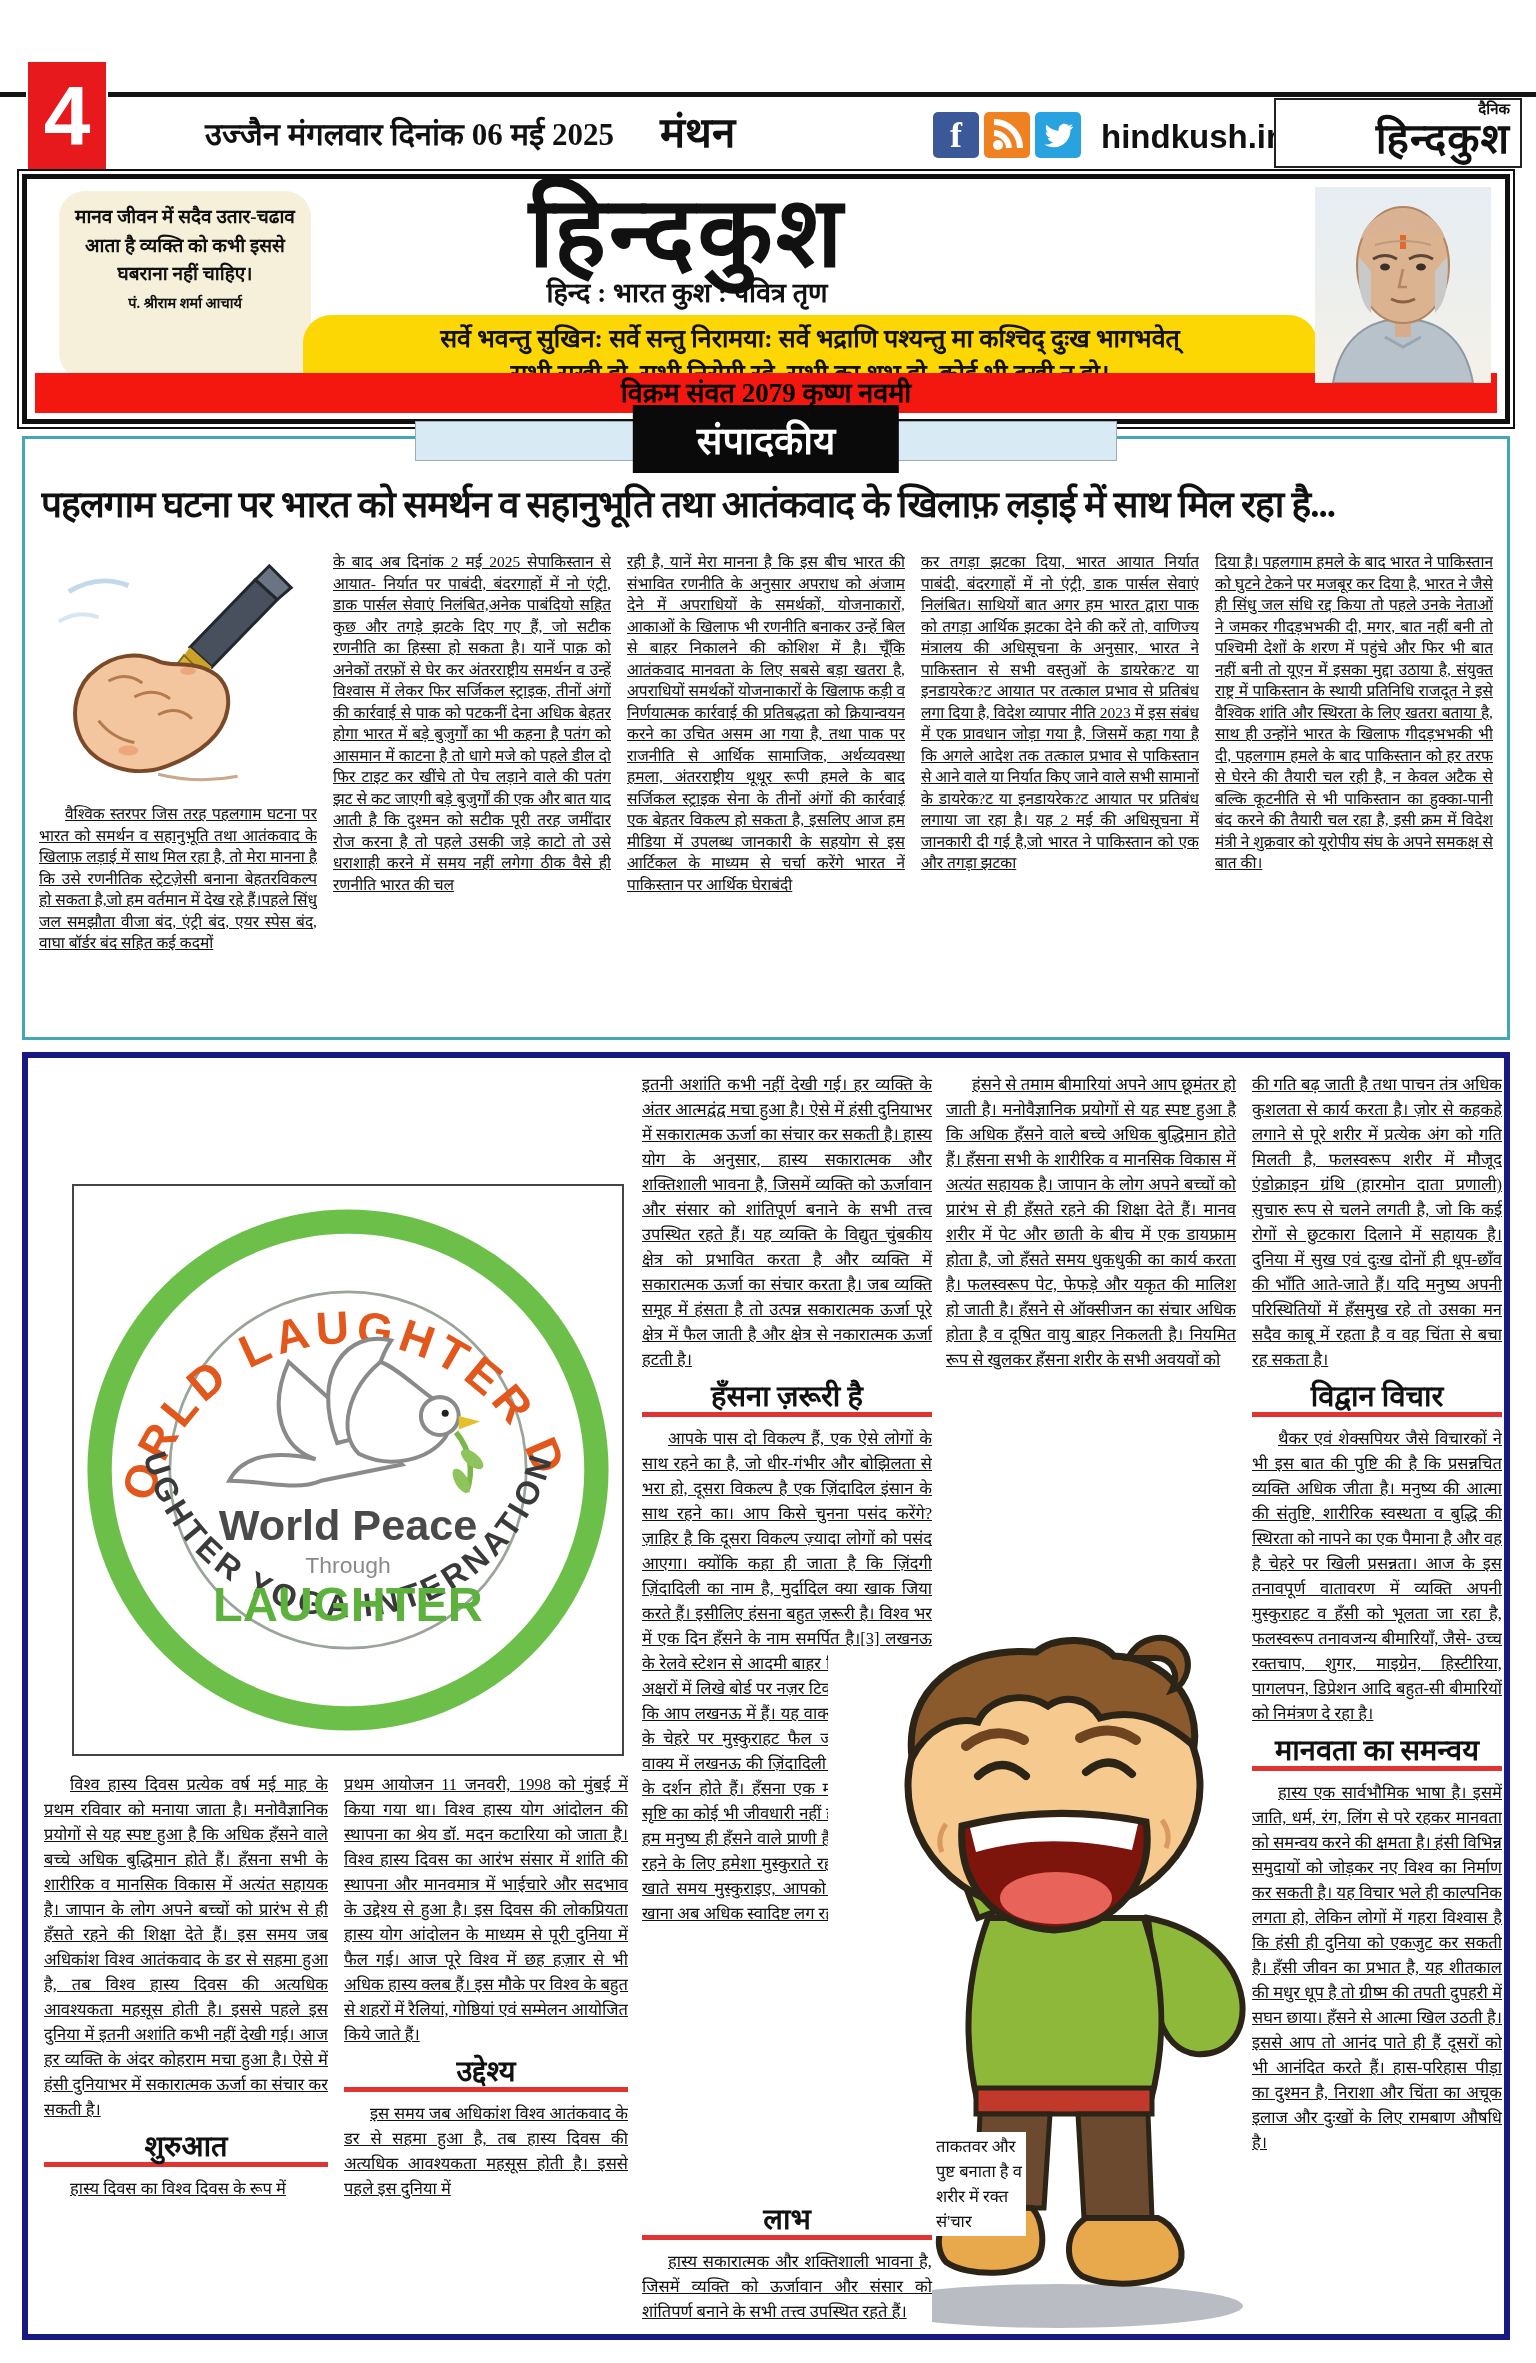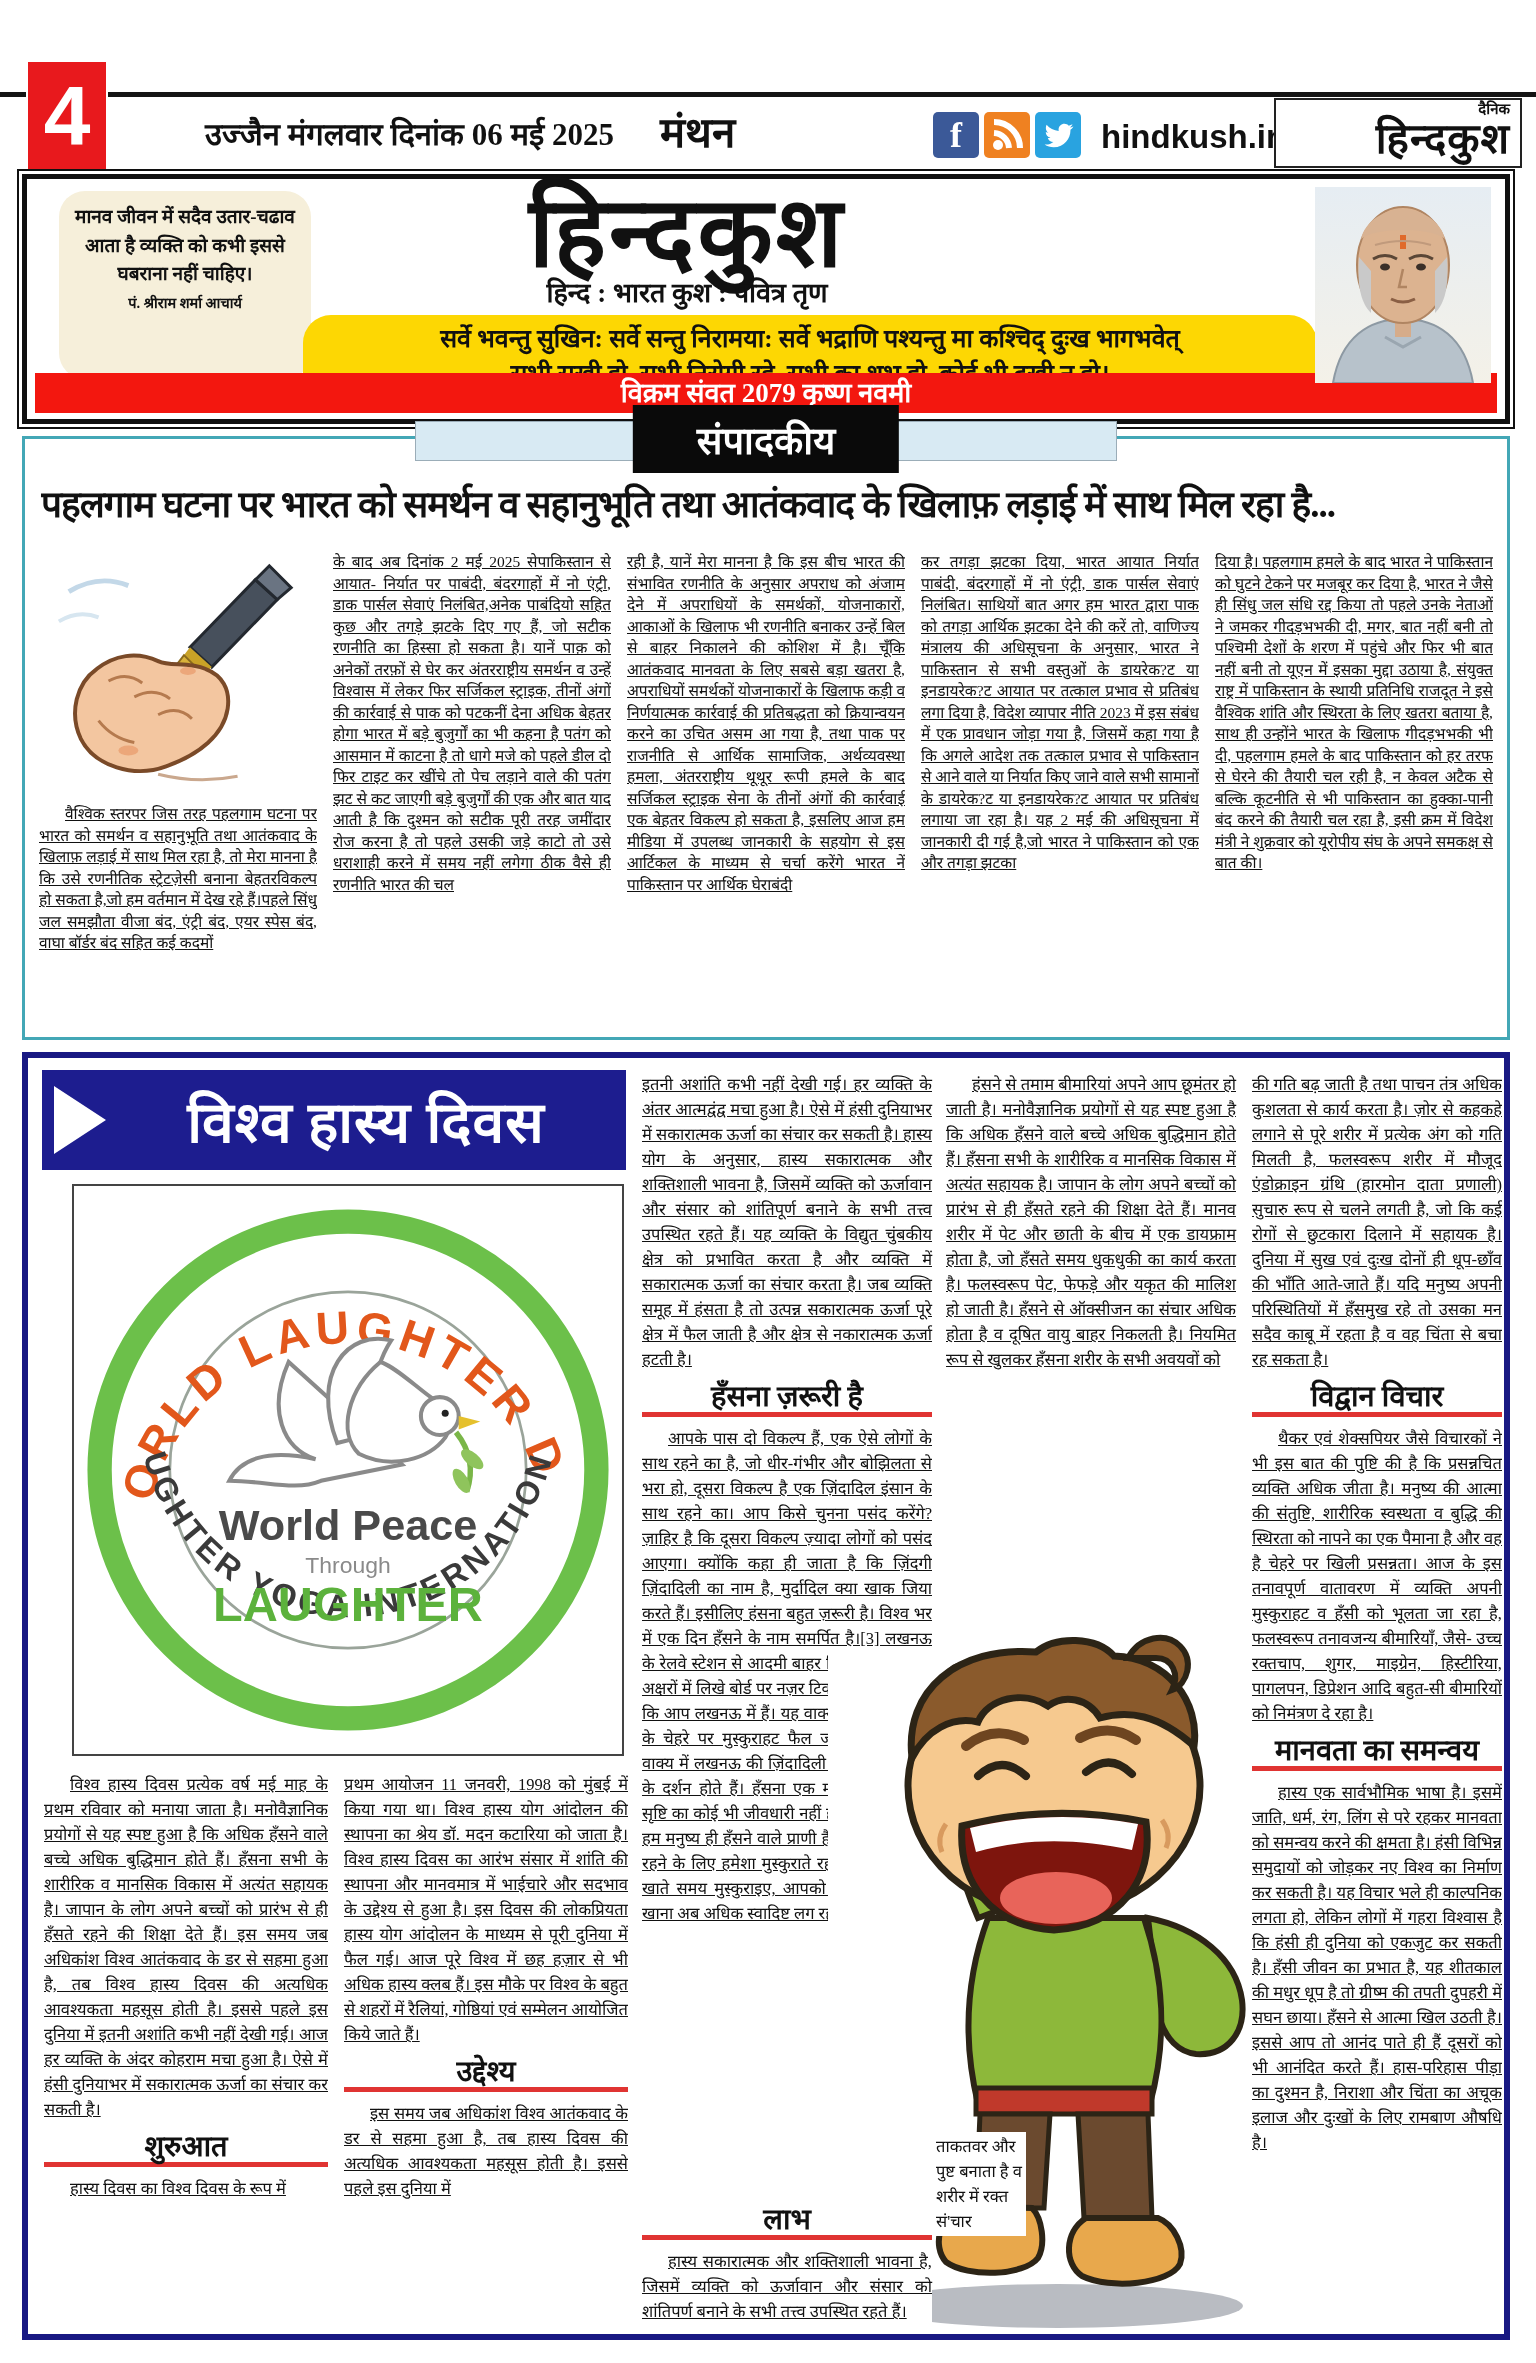--- a/index.html
+++ b/index.html
@@ -31,21 +31,21 @@
              font-weight:bold;font-size:19px;line-height:1.5;}
   .quote-author{font-size:14.5px;margin-top:4px;font-weight:bold;}
   .m-brand{position:absolute;left:320px;top:-18px;width:680px;text-align:center;font-size:98px;
            font-weight:bold;letter-spacing:3px;}
   .m-tagline{position:absolute;left:320px;top:94px;width:680px;text-align:center;font-size:27px;font-weight:bold;}
   .shloka{position:absolute;left:252px;top:136px;width:1014px;height:86px;background:#fdd703;
           border-radius:28px;text-align:center;font-weight:bold;font-size:25px;line-height:1.4;
           padding-top:6px;box-sizing:border-box;margin-left:24px;}
   .portrait{position:absolute;right:14px;top:8px;width:176px;height:196px;z-index:2;}
   .calendar-bar{position:absolute;left:8px;right:8px;bottom:6px;height:40px;background:#f3170f;
-                color:#ffffff;text-align:center;font-size:27px;font-weight:bold;line-height:40px;}
+                color:#000000;text-align:center;font-size:27px;font-weight:bold;line-height:40px;}
   
   .editorial{position:absolute;left:22px;top:436px;width:1488px;height:604px;border:3px solid #43a7b6;
              background:#fff;box-sizing:border-box;padding-left:32px;}
   .ed-rail{position:absolute;top:-18px;left:50%;transform:translateX(-50%);width:700px;height:38px;
            background:#d8eaf3;border:1px solid #9badb8;}
   .ed-tab{position:absolute;top:-34px;left:50%;transform:translateX(-50%);background:#0a0a0a;color:#fff;
           font-size:38px;font-weight:bold;padding:8px 64px;white-space:nowrap;}
   .ed-headline{position:absolute;left:16px;right:16px;top:38px;font-size:37px;font-weight:bold;
                letter-spacing:-1px;white-space:nowrap;overflow:hidden;}
   .ed-cols{position:absolute;left:14px;right:14px;top:112px;bottom:10px;display:flex;gap:16px;}
@@ -193,24 +193,20 @@
         <p>कर तगड़ा झटका दिया, भारत आयात निर्यात पाबंदी, बंदरगाहों में नो एंट्री, डाक पार्सल सेवाएं निलंबित।   साथियों बात अगर हम भारत द्वारा पाक को तगड़ा आर्थिक झटका देने की करें तो, वाणिज्य मंत्रालय की अधिसूचना के अनुसार, भारत ने पाकिस्तान से सभी वस्तुओं के डायरेक?ट या इनडायरेक?ट आयात पर तत्काल प्रभाव से प्रतिबंध लगा दिया है, विदेश व्यापार नीति 2023 में इस संबंध में एक प्रावधान जोड़ा गया है, जिसमें कहा गया है कि अगले आदेश तक तत्काल प्रभाव से पाकिस्तान से आने वाले या निर्यात किए जाने वाले सभी सामानों के डायरेक?ट या इनडायरेक?ट आयात पर प्रतिबंध लगाया जा रहा है। यह 2 मई की अधिसूचना में जानकारी दी गई है,जो भारत ने पाकिस्तान को एक और तगड़ा झटका</p>
       </div>
       <div class="ed-col">
         <p>दिया है। पहलगाम हमले के बाद भारत ने पाकिस्तान को घुटने टेकने पर मजबूर कर दिया है, भारत ने जैसे ही सिंधु जल संधि रद्द किया तो पहले उनके नेताओं ने जमकर गीदड़भभकी दी, मगर, बात नहीं बनी तो पश्चिमी देशों के शरण में पहुंचे और फिर भी बात नहीं बनी तो यूएन में इसका मुद्दा उठाया है, संयुक्त राष्ट्र में पाकिस्तान के स्थायी प्रतिनिधि राजदूत ने इसे वैश्विक शांति और स्थिरता के लिए खतरा बताया है, साथ ही उन्होंने भारत के खिलाफ गीदड़भभकी भी दी, पहलगाम हमले के बाद पाकिस्तान को हर तरफ से घेरने की तैयारी चल रही है, न केवल अटैक से बल्कि कूटनीति से भी पाकिस्तान का हुक्का-पानी बंद करने की तैयारी चल रहा है, इसी क्रम में विदेश मंत्री ने शुक्रवार को यूरोपीय संघ के अपने समकक्ष से बात की।</p>
       </div>
     </div>
   </div>
 
   <div class="laughter">
 
-    <div class="l-banner">
-      <div class="l-arrow"></div>
-      <div class="l-banner-txt">विश्व हास्य दिवस</div>
-    </div>
 
     <div class="logo-box">
       <svg width="540" height="540" viewBox="0 0 200 200">
         <defs>
           <path id="arcTop" d="M 28 110 A 74 74 0 0 1 172 110"></path>
           <path id="arcBot" d="M 24 94 A 78 78 0 0 0 176 94"></path>
         </defs>
         <circle cx="100" cy="100" r="92" fill="#fff" stroke="#6cc04a" stroke-width="9"></circle>
         <circle cx="100" cy="100" r="66" fill="#fff" stroke="#9aa49a" stroke-width="1"></circle>
         <text font-family="Liberation Sans, sans-serif" font-size="17" font-weight="bold" fill="#e2571b" letter-spacing="2">

